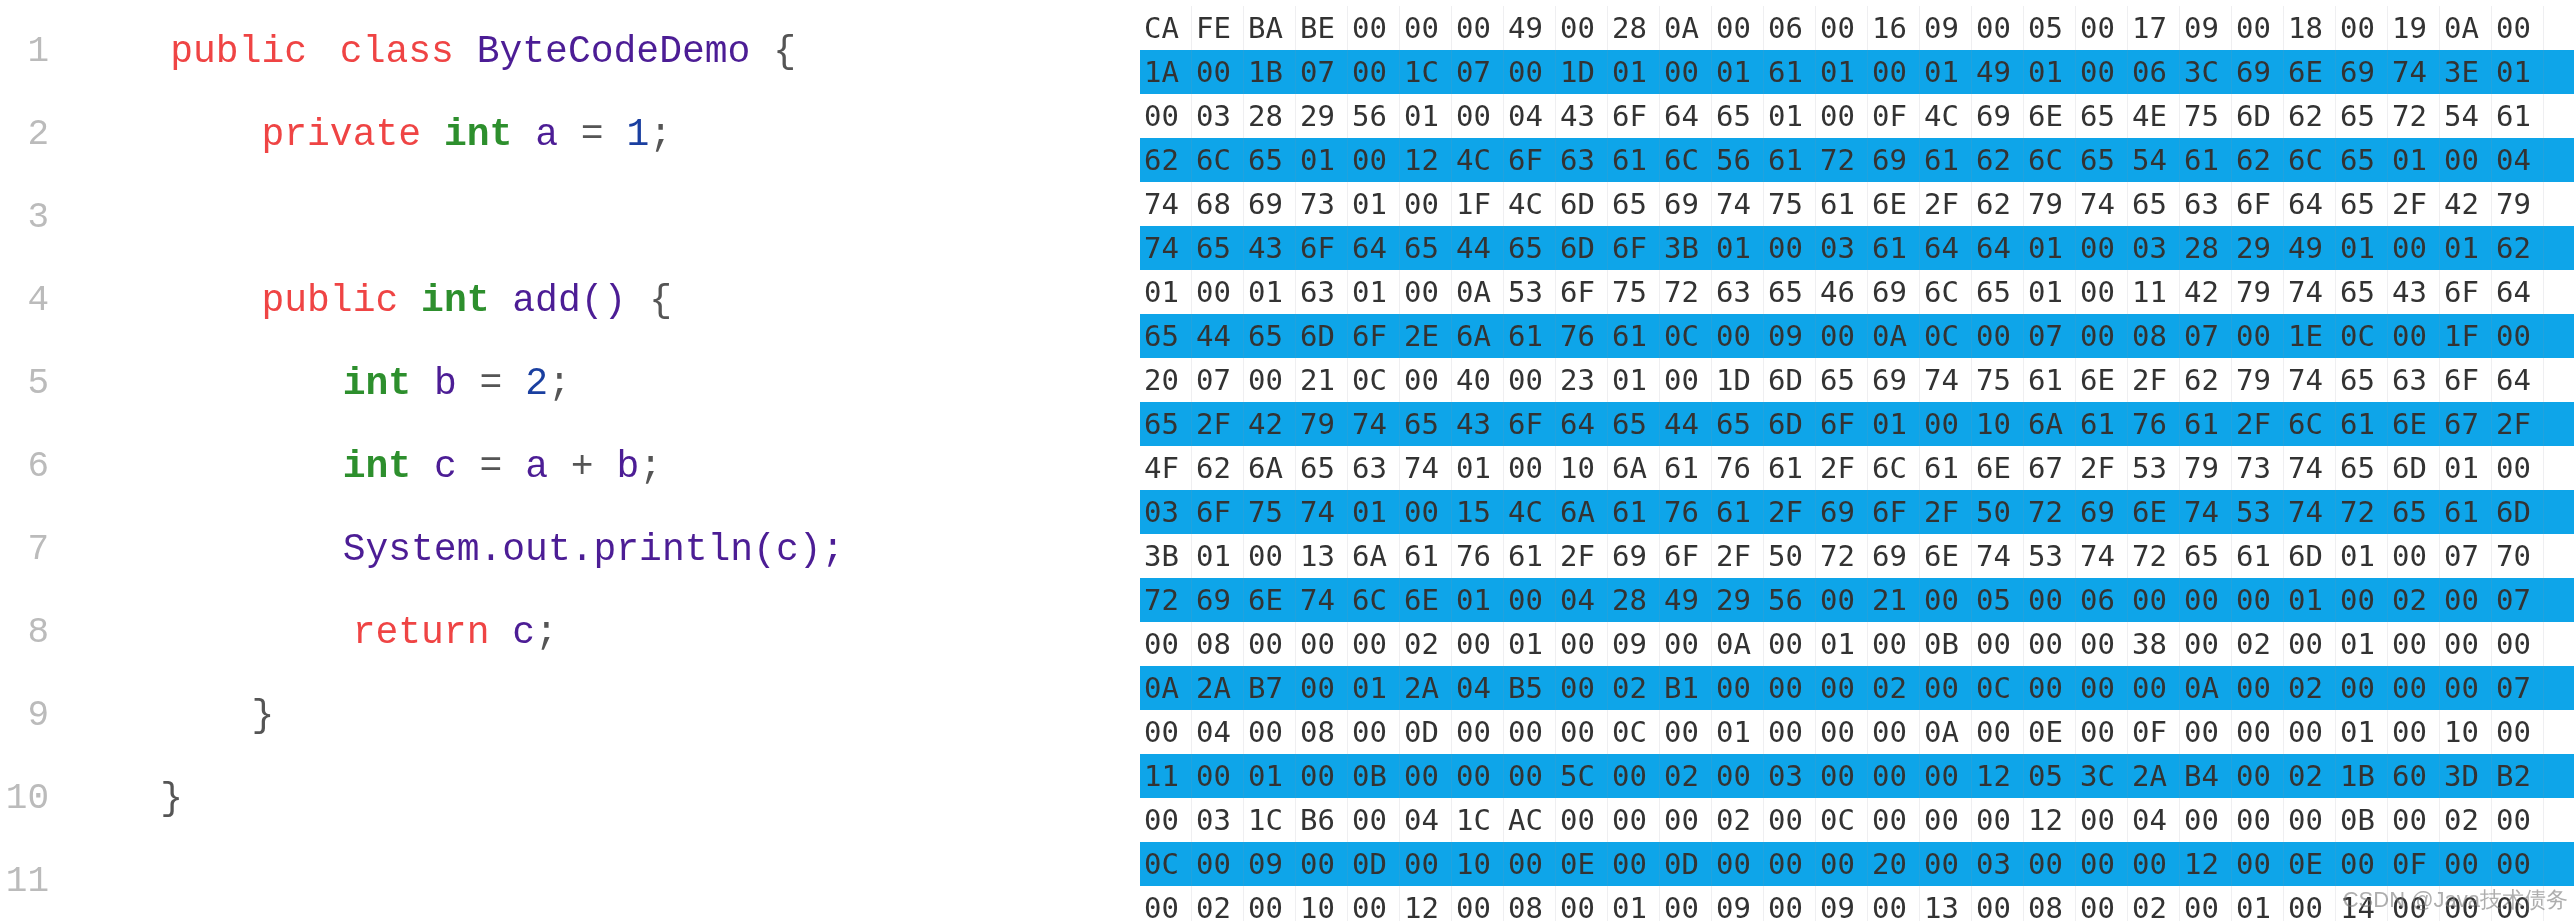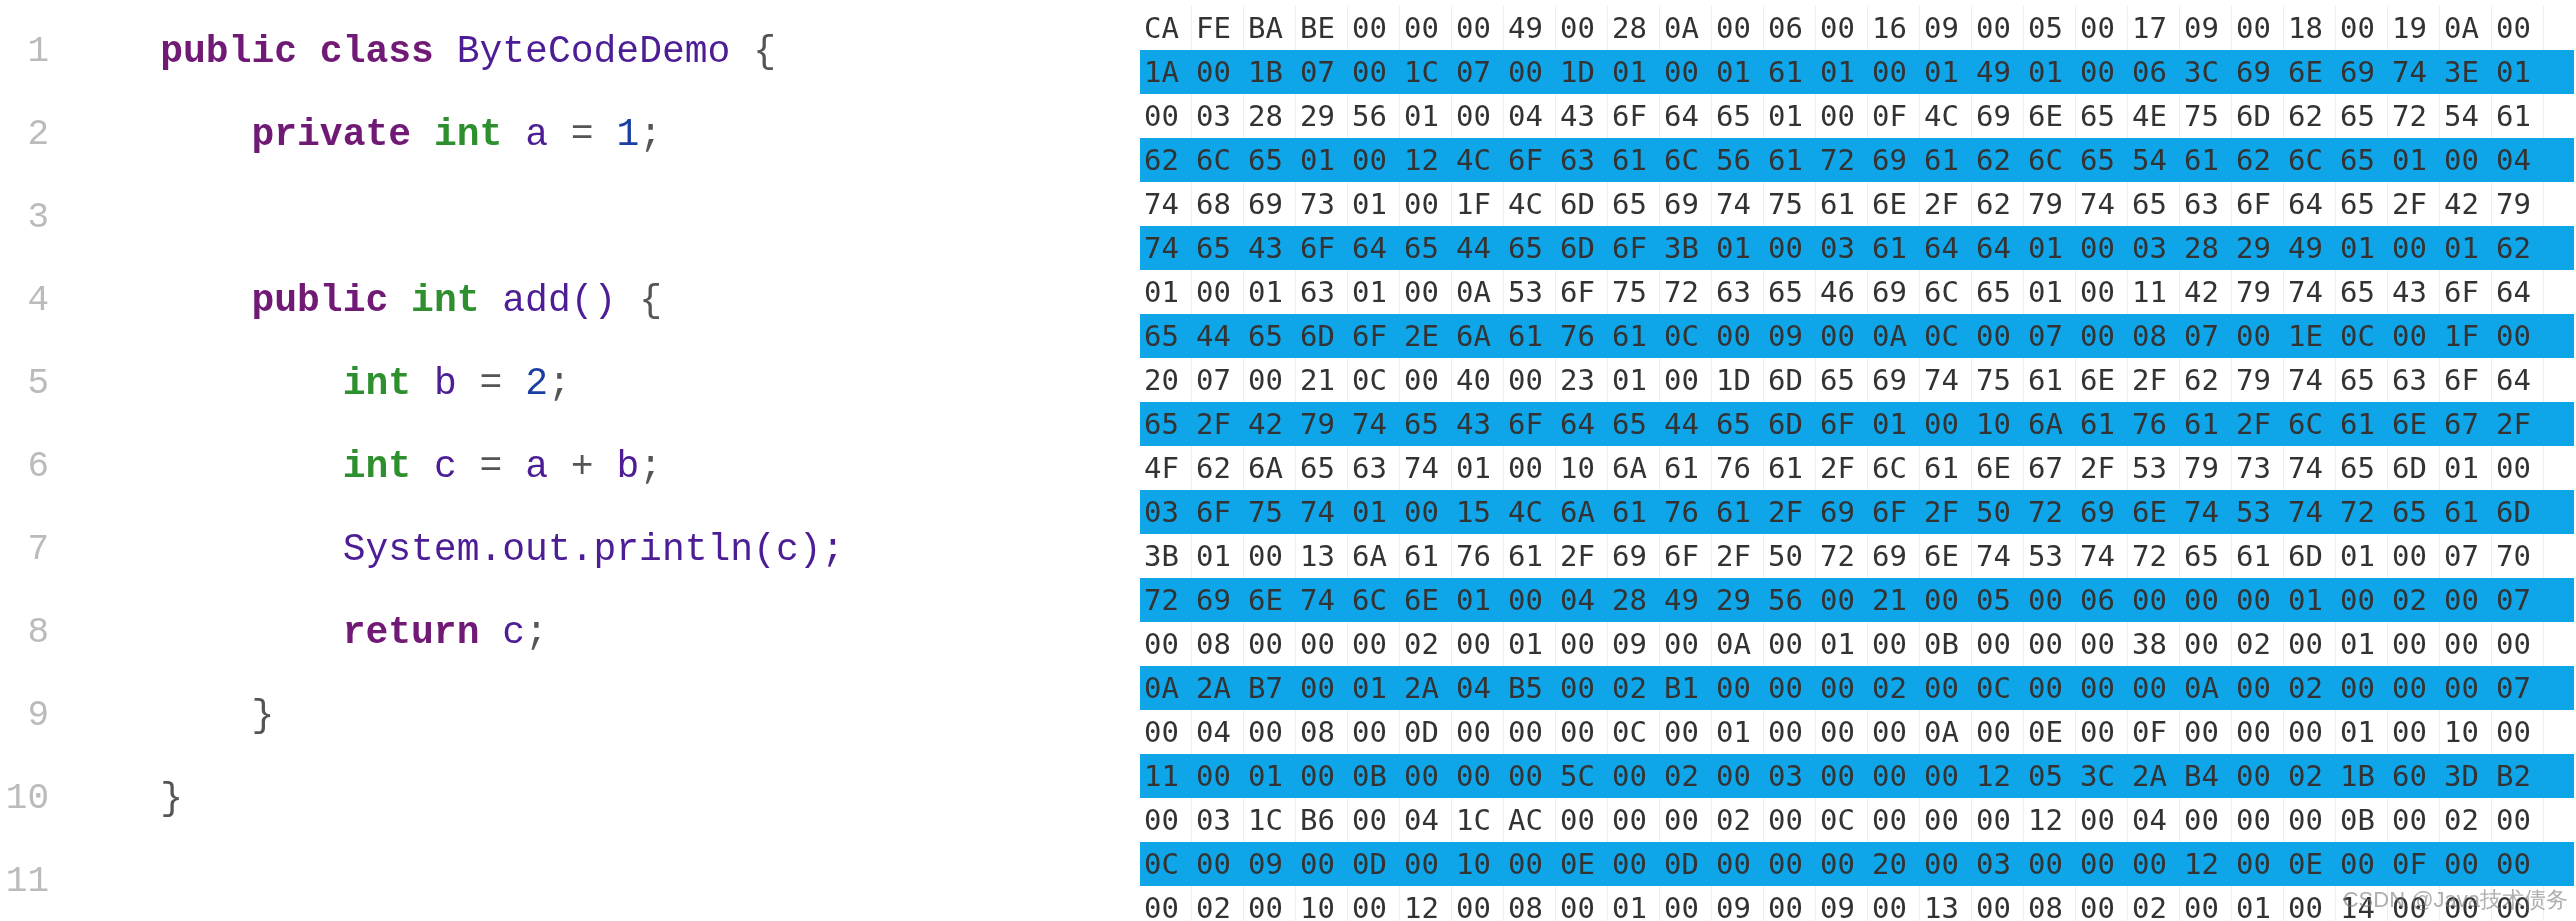--- a/index.html
+++ b/index.html
@@ -26,21 +26,21 @@
     padding-right: 20px;
     line-height: 83px;
   }
   .code {
     font-size: 38px;
     line-height: 83px;
     color: #555;
     white-space: pre;
     filter: blur(0.6px);
   }
-  .kw { color: #701a75; font-weight: 700; }
+  .kw { color: #ef4444; font-weight: 400; margin-left: 10px; }
   .typ { color: #2d8f2d; font-weight: 600; text-align: right; }
   .id { color: #4c1d95; }
   .num { color: #1a3fa0; }
   .punct { color: #555; }
 
   .hex-pane {
     flex: 1;
     padding: 6px 2px 6px 20px;
     font-size: 29px;
     line-height: 44px;

